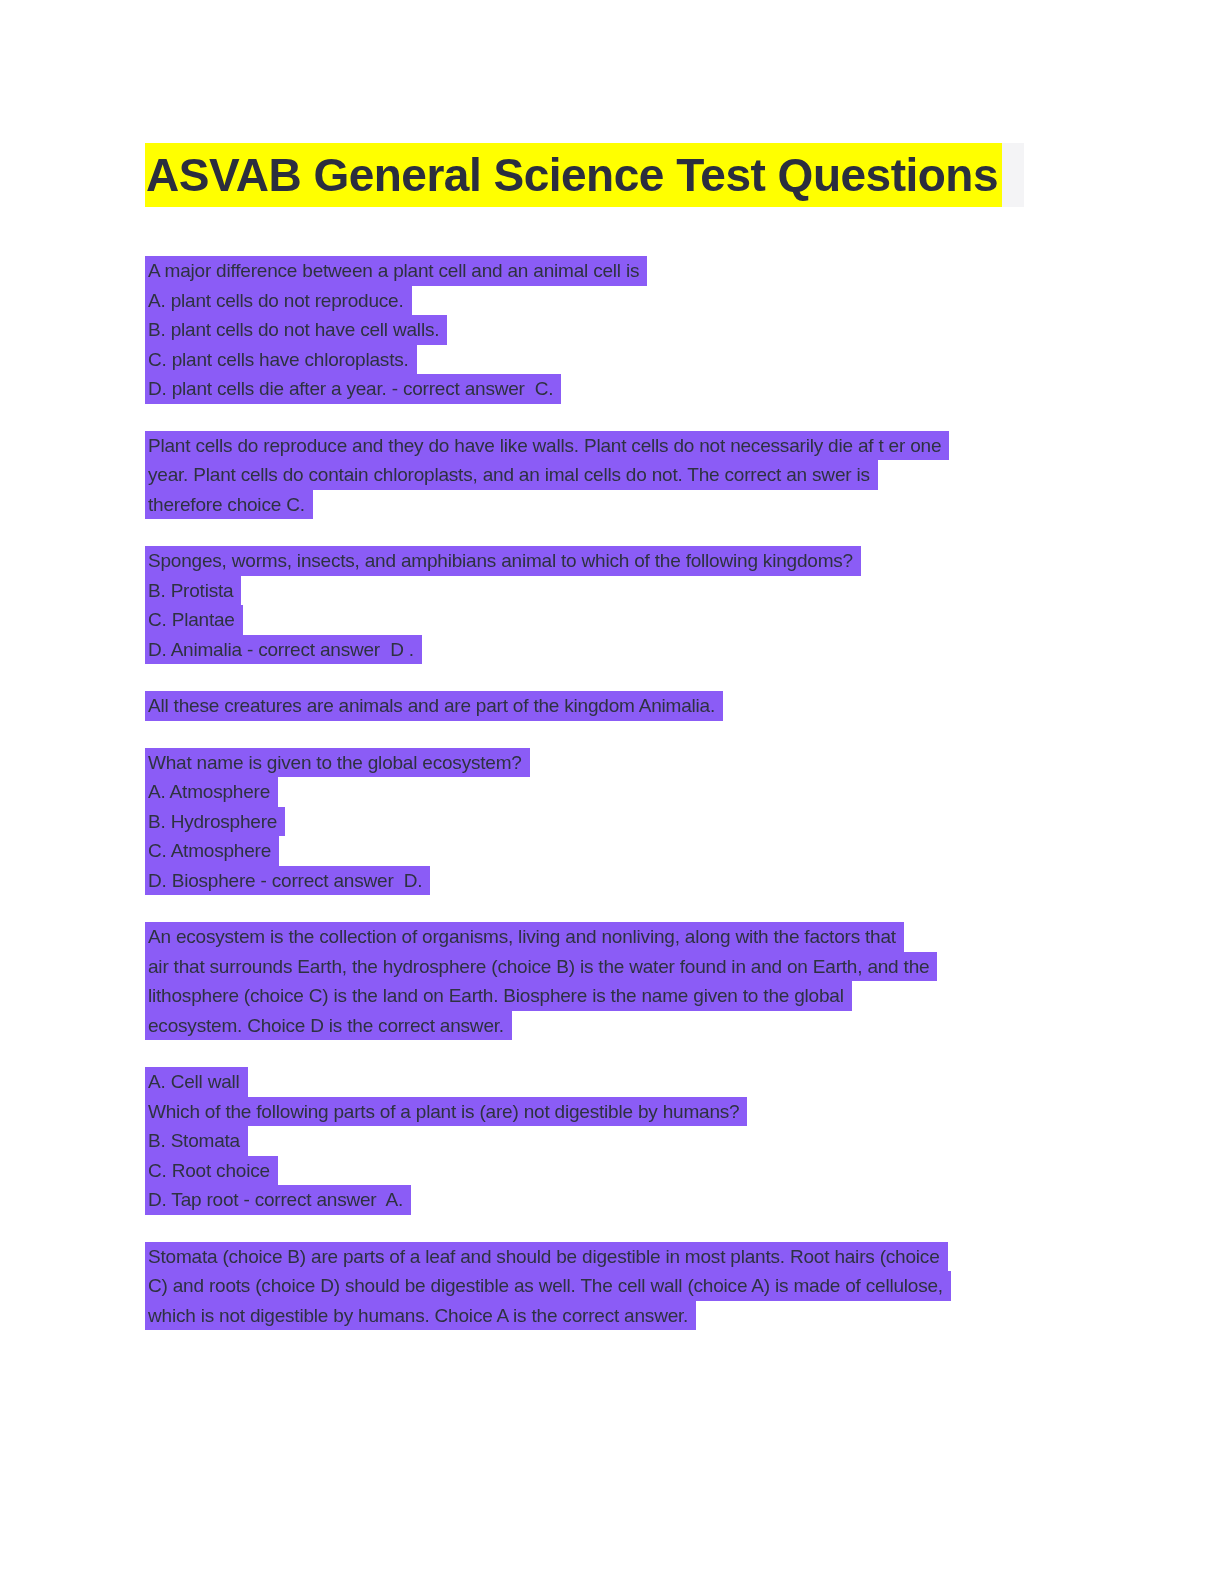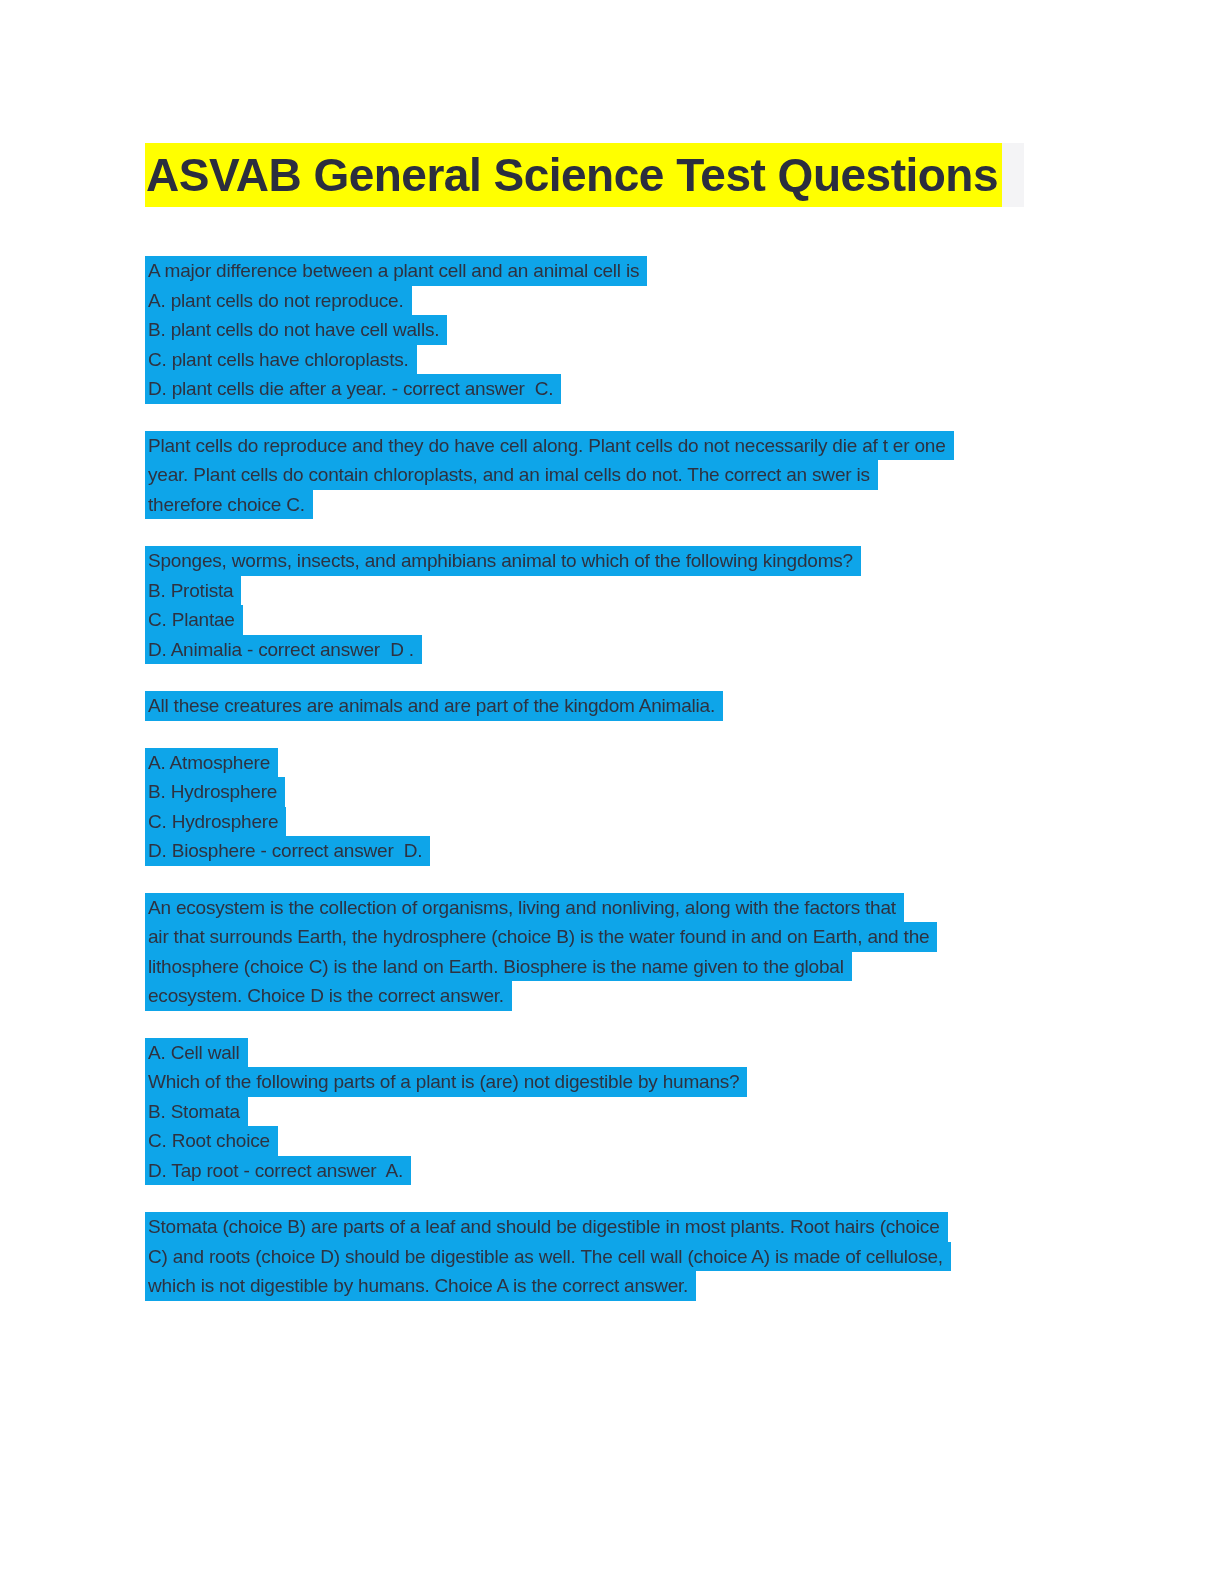--- a/index.html
+++ b/index.html
@@ -49,21 +49,21 @@
   }
   .block {
     margin: 0 0 27px 0;
   }
   .block:last-child { margin-bottom: 0; }
   .line {
     height: 29.5px;
   }
   .hl {
     display: inline-block;
-    background: #0ea5e9;
+    background: #8b5cf6;
     padding: 2px 8px 2px 3px;
     line-height: 25.5px;
     white-space: pre;
   }
 </style>
 </head>
 <body>
 
 <div class="page">
   <div class="title-wrap">
@@ -71,37 +71,38 @@
   </div>
   <div class="content">
       <div class="block">
         <div class="line"><span class="hl">A major difference between a plant cell and an animal cell is</span></div>
         <div class="line"><span class="hl">A. plant cells do not reproduce.</span></div>
         <div class="line"><span class="hl">B. plant cells do not have cell walls.</span></div>
         <div class="line"><span class="hl">C. plant cells have chloroplasts.</span></div>
         <div class="line"><span class="hl">D. plant cells die after a year. - correct answer  C.</span></div>
       </div>
       <div class="block">
-        <div class="line"><span class="hl">Plant cells do reproduce and they do have cell along. Plant cells do not necessarily die af t er one</span></div>
+        <div class="line"><span class="hl">Plant cells do reproduce and they do have like walls. Plant cells do not necessarily die af t er one</span></div>
         <div class="line"><span class="hl">year. Plant cells do contain chloroplasts, and an imal cells do not. The correct an swer is</span></div>
         <div class="line"><span class="hl">therefore choice C.</span></div>
       </div>
       <div class="block">
         <div class="line"><span class="hl">Sponges, worms, insects, and amphibians animal to which of the following kingdoms?</span></div>
         <div class="line"><span class="hl">B. Protista</span></div>
         <div class="line"><span class="hl">C. Plantae</span></div>
         <div class="line"><span class="hl">D. Animalia - correct answer  D .</span></div>
       </div>
       <div class="block">
         <div class="line"><span class="hl">All these creatures are animals and are part of the kingdom Animalia.</span></div>
       </div>
       <div class="block">
+        <div class="line"><span class="hl">What name is given to the global ecosystem?</span></div>
         <div class="line"><span class="hl">A. Atmosphere</span></div>
         <div class="line"><span class="hl">B. Hydrosphere</span></div>
-        <div class="line"><span class="hl">C. Hydrosphere</span></div>
+        <div class="line"><span class="hl">C. Atmosphere</span></div>
         <div class="line"><span class="hl">D. Biosphere - correct answer  D.</span></div>
       </div>
       <div class="block">
         <div class="line"><span class="hl">An ecosystem is the collection of organisms, living and nonliving, along with the factors that</span></div>
         <div class="line"><span class="hl">air that surrounds Earth, the hydrosphere (choice B) is the water found in and on Earth, and the</span></div>
         <div class="line"><span class="hl">lithosphere (choice C) is the land on Earth. Biosphere is the name given to the global</span></div>
         <div class="line"><span class="hl">ecosystem. Choice D is the correct answer.</span></div>
       </div>
       <div class="block">
         <div class="line"><span class="hl">A. Cell wall</span></div>

